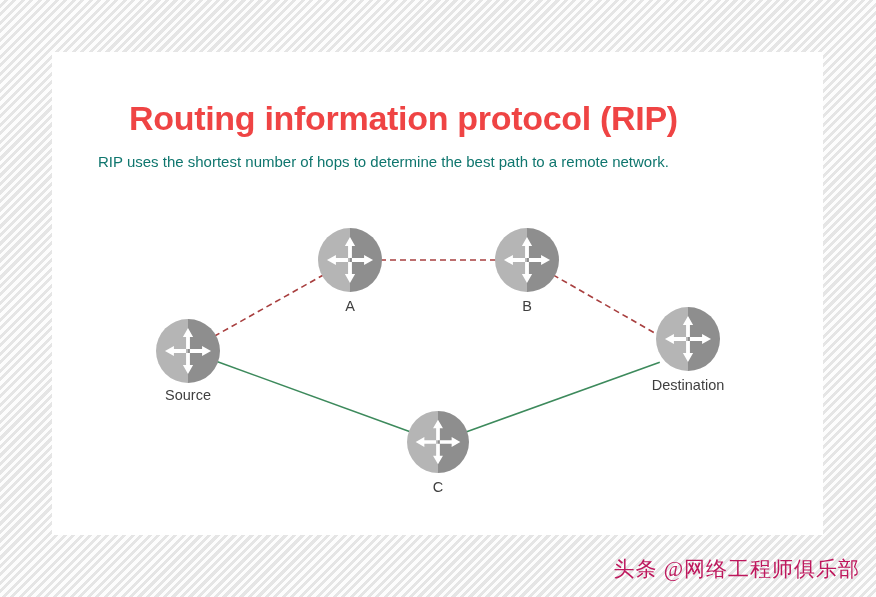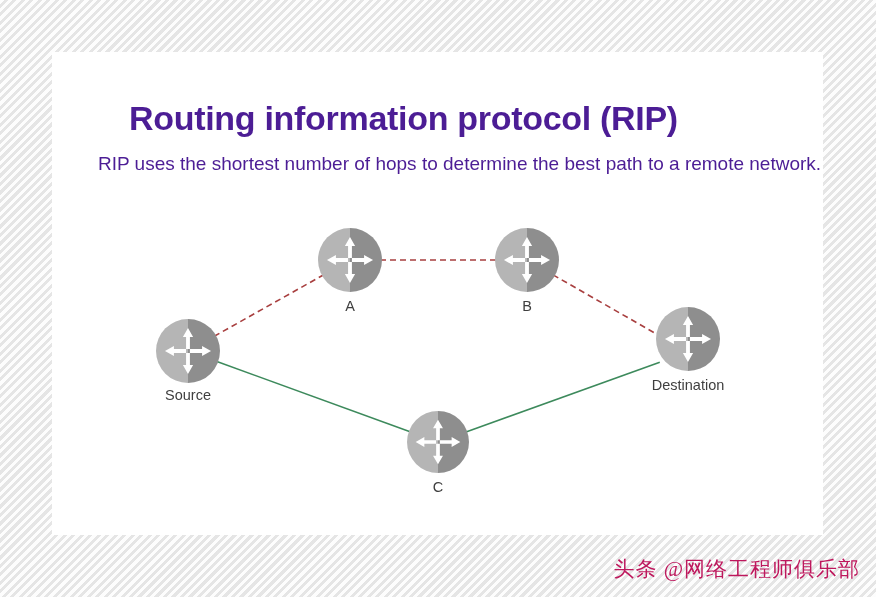--- a/index.html
+++ b/index.html
@@ -34,34 +34,34 @@
 
   
   #title {
     position: absolute;
     left: 77px;
     top: 48px;
     width: 700px;
     margin: 0;
     font-size: 34px;
     font-weight: bold;
-    color: #4c1d95;
+    color: #ef4444;
     letter-spacing: -0.3px;
     line-height: 1.1;
     white-space: nowrap;
   }
   #subtitle {
     position: absolute;
     left: 46px;
     top: 100px;
     width: 720px;
     margin: 0;
-    font-size: 19px;
+    font-size: 15px;
     font-weight: normal;
-    color: #4c1d95;
+    color: #0f766e;
     line-height: 1.3;
     white-space: nowrap;
   }
 
   
   #diagram {
     position: absolute;
     left: 0;
     top: 0;
     width: 771px;

